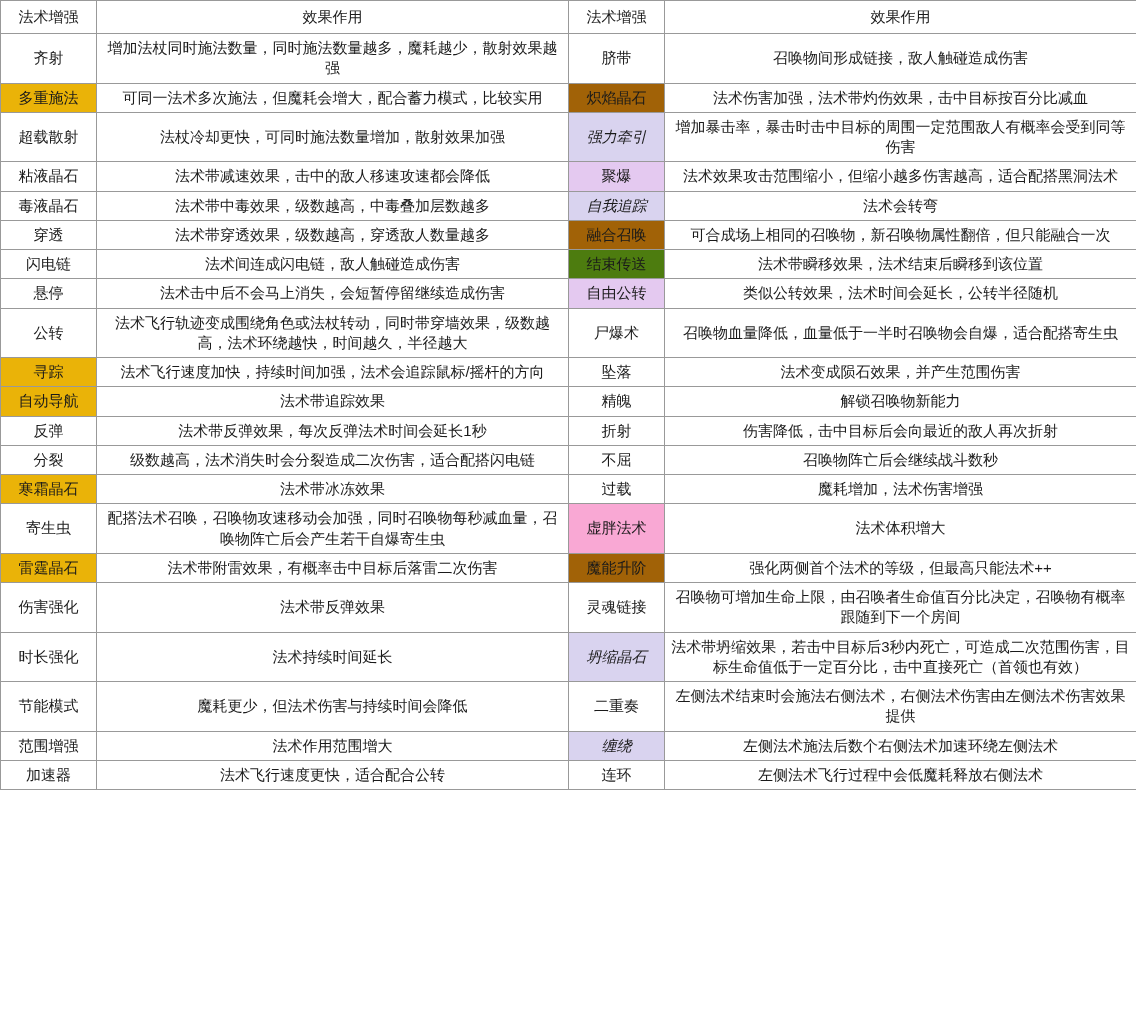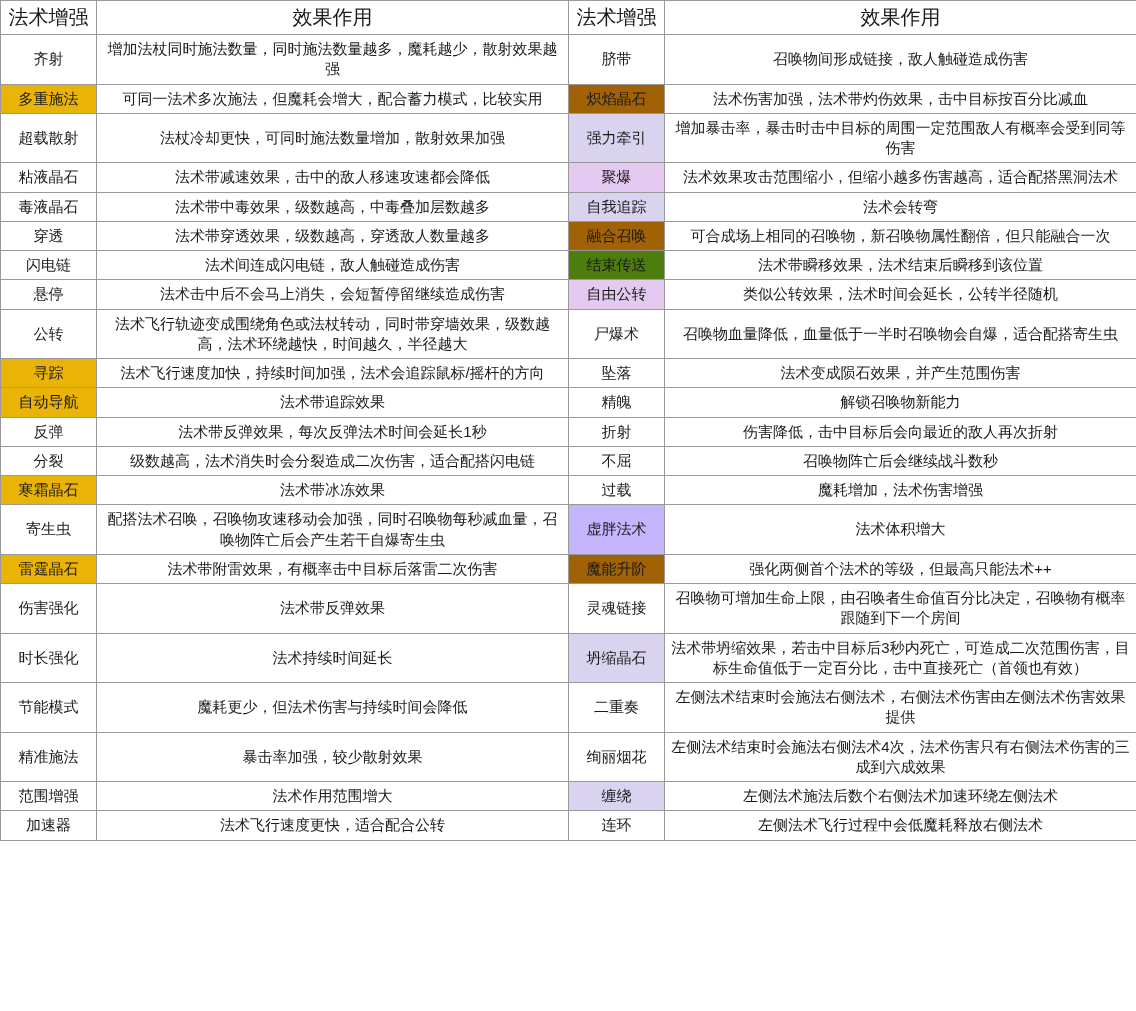--- a/index.html
+++ b/index.html
@@ -29,33 +29,33 @@
     word-break: break-word;
   }
   td.name-cell {
     width: 96px;
     font-size: 15px;
   }
   td.desc-cell {
     width: 472px;
   }
   tr.header-row td {
-    font-size: 20px;
+    font-size: 15px;
     background: #ffffff;
     height: 26px;
     padding: 3px 6px;
   }
   
   .tint-none   { background: #ffffff; }
   .tint-blue   { background: #eab308; }
   .tint-violet { background: #e4c9f0; font-family: Liberation Serif, serif; }
   .tint-magenta{ background: #4d7c0f; }
   .tint-orange { background: #a16207; }
-  .tint-lilac  { background: #d9d3ef; }
-  .tint-pinkv  { background: #c4b5fd; }
+  .tint-lilac  { background: #d9d3ef; font-style: italic; }
+  .tint-pinkv  { background: #f9a8d4; }
 </style>
 </head>
 <body>
 
 <table class="grid">
   <colgroup>
     <col style="width:96px">
       <col style="width:472px">
       <col style="width:96px">
       <col style="width:472px">
@@ -175,26 +175,20 @@
         <td class="name-cell tint-lilac">坍缩晶石</td>
         <td class="desc-cell tint-none">法术带坍缩效果，若击中目标后3秒内死亡，可造成二次范围伤害，目标生命值低于一定百分比，击中直接死亡（首领也有效）</td>
       </tr>
       <tr>
         <td class="name-cell tint-none">节能模式</td>
         <td class="desc-cell tint-none">魔耗更少，但法术伤害与持续时间会降低</td>
         <td class="name-cell tint-none">二重奏</td>
         <td class="desc-cell tint-none">左侧法术结束时会施法右侧法术，右侧法术伤害由左侧法术伤害效果提供</td>
       </tr>
       <tr>
-        <td class="name-cell tint-none">精准施法</td>
-        <td class="desc-cell tint-none">暴击率加强，较少散射效果</td>
-        <td class="name-cell tint-none">绚丽烟花</td>
-        <td class="desc-cell tint-none">左侧法术结束时会施法右侧法术4次，法术伤害只有右侧法术伤害的三成到六成效果</td>
-      </tr>
-      <tr>
         <td class="name-cell tint-none">范围增强</td>
         <td class="desc-cell tint-none">法术作用范围增大</td>
         <td class="name-cell tint-lilac">缠绕</td>
         <td class="desc-cell tint-none">左侧法术施法后数个右侧法术加速环绕左侧法术</td>
       </tr>
       <tr>
         <td class="name-cell tint-none">加速器</td>
         <td class="desc-cell tint-none">法术飞行速度更快，适合配合公转</td>
         <td class="name-cell tint-none">连环</td>
         <td class="desc-cell tint-none">左侧法术飞行过程中会低魔耗释放右侧法术</td>

